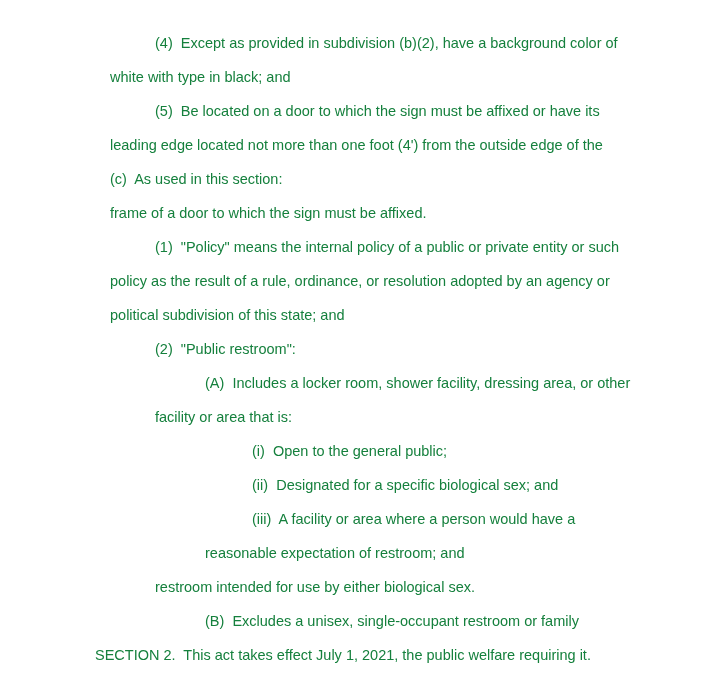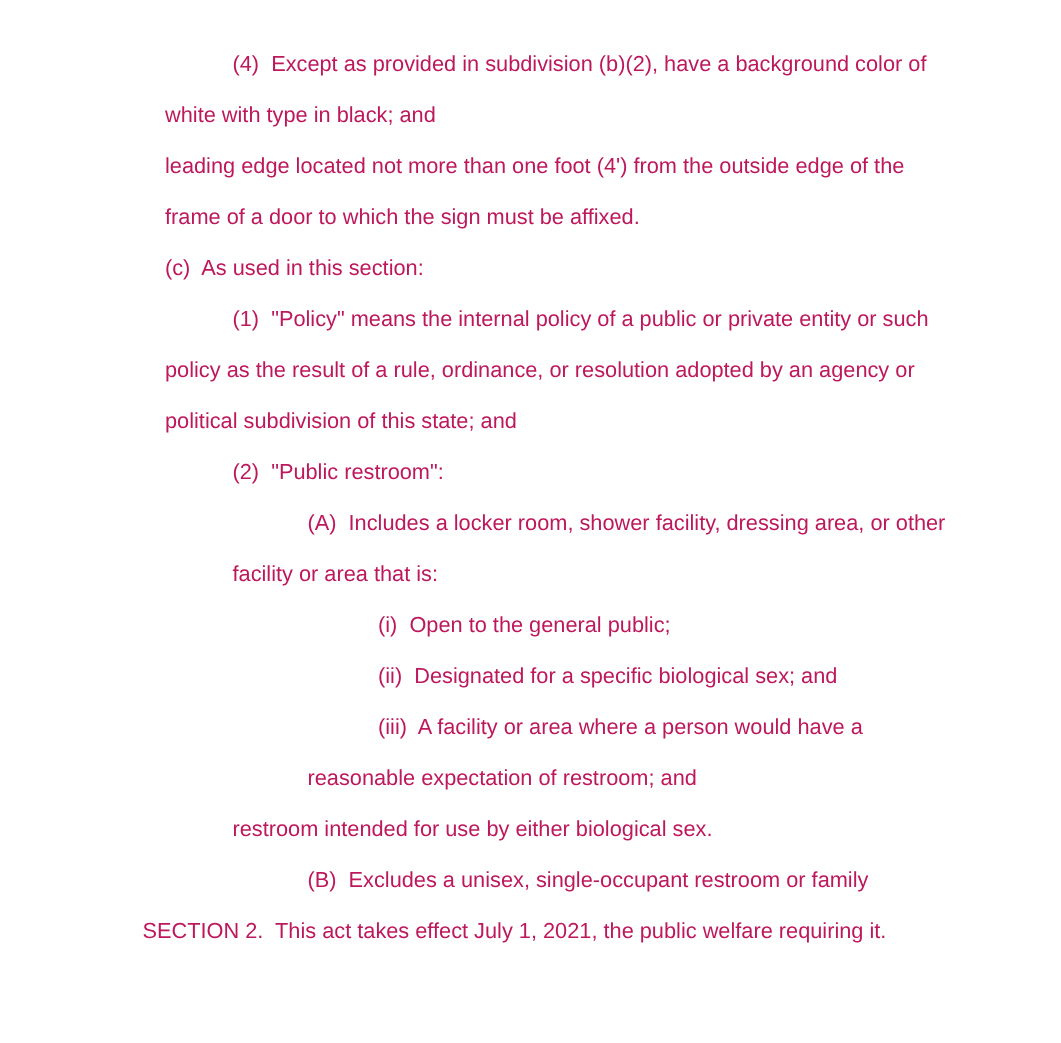--- a/index.html
+++ b/index.html
@@ -17,41 +17,42 @@
     width: 707px;
     height: 695px;
     background: #ffffff;
     box-sizing: border-box;
     padding-top: 26px;
   }
   .doc-line {
     font-family: "Liberation Sans", "DejaVu Sans", sans-serif;
     font-size: 14.5px;
     line-height: 34px;
-    color: #be185d;
+    color: #15803d;
     white-space: pre;
     padding-left: 110px;
   }
   
   .ind0 { padding-left: 95px;  }  
   .ind1 { }  
   .ind2 { padding-left: 155px; }  
   .ind3 { padding-left: 205px; }  
   .ind4 { padding-left: 252px; }  
 </style>
 </head>
 <body>
 
 <div class="page">
   <div id="doc-lines">
       <div class="doc-line ind2">(4)  Except as provided in subdivision (b)(2), have a background color of</div>
       <div class="doc-line ind1">white with type in black; and</div>
+      <div class="doc-line ind2">(5)  Be located on a door to which the sign must be affixed or have its</div>
       <div class="doc-line ind1">leading edge located not more than one foot (4') from the outside edge of the</div>
+      <div class="doc-line ind1">(c)  As used in this section:</div>
       <div class="doc-line ind1">frame of a door to which the sign must be affixed.</div>
-      <div class="doc-line ind1">(c)  As used in this section:</div>
       <div class="doc-line ind2">(1)  "Policy" means the internal policy of a public or private entity or such</div>
       <div class="doc-line ind1">policy as the result of a rule, ordinance, or resolution adopted by an agency or</div>
       <div class="doc-line ind1">political subdivision of this state; and</div>
       <div class="doc-line ind2">(2)  "Public restroom":</div>
       <div class="doc-line ind3">(A)  Includes a locker room, shower facility, dressing area, or other</div>
       <div class="doc-line ind2">facility or area that is:</div>
       <div class="doc-line ind4">(i)  Open to the general public;</div>
       <div class="doc-line ind4">(ii)  Designated for a specific biological sex; and</div>
       <div class="doc-line ind4">(iii)  A facility or area where a person would have a</div>
       <div class="doc-line ind3">reasonable expectation of restroom; and</div>

